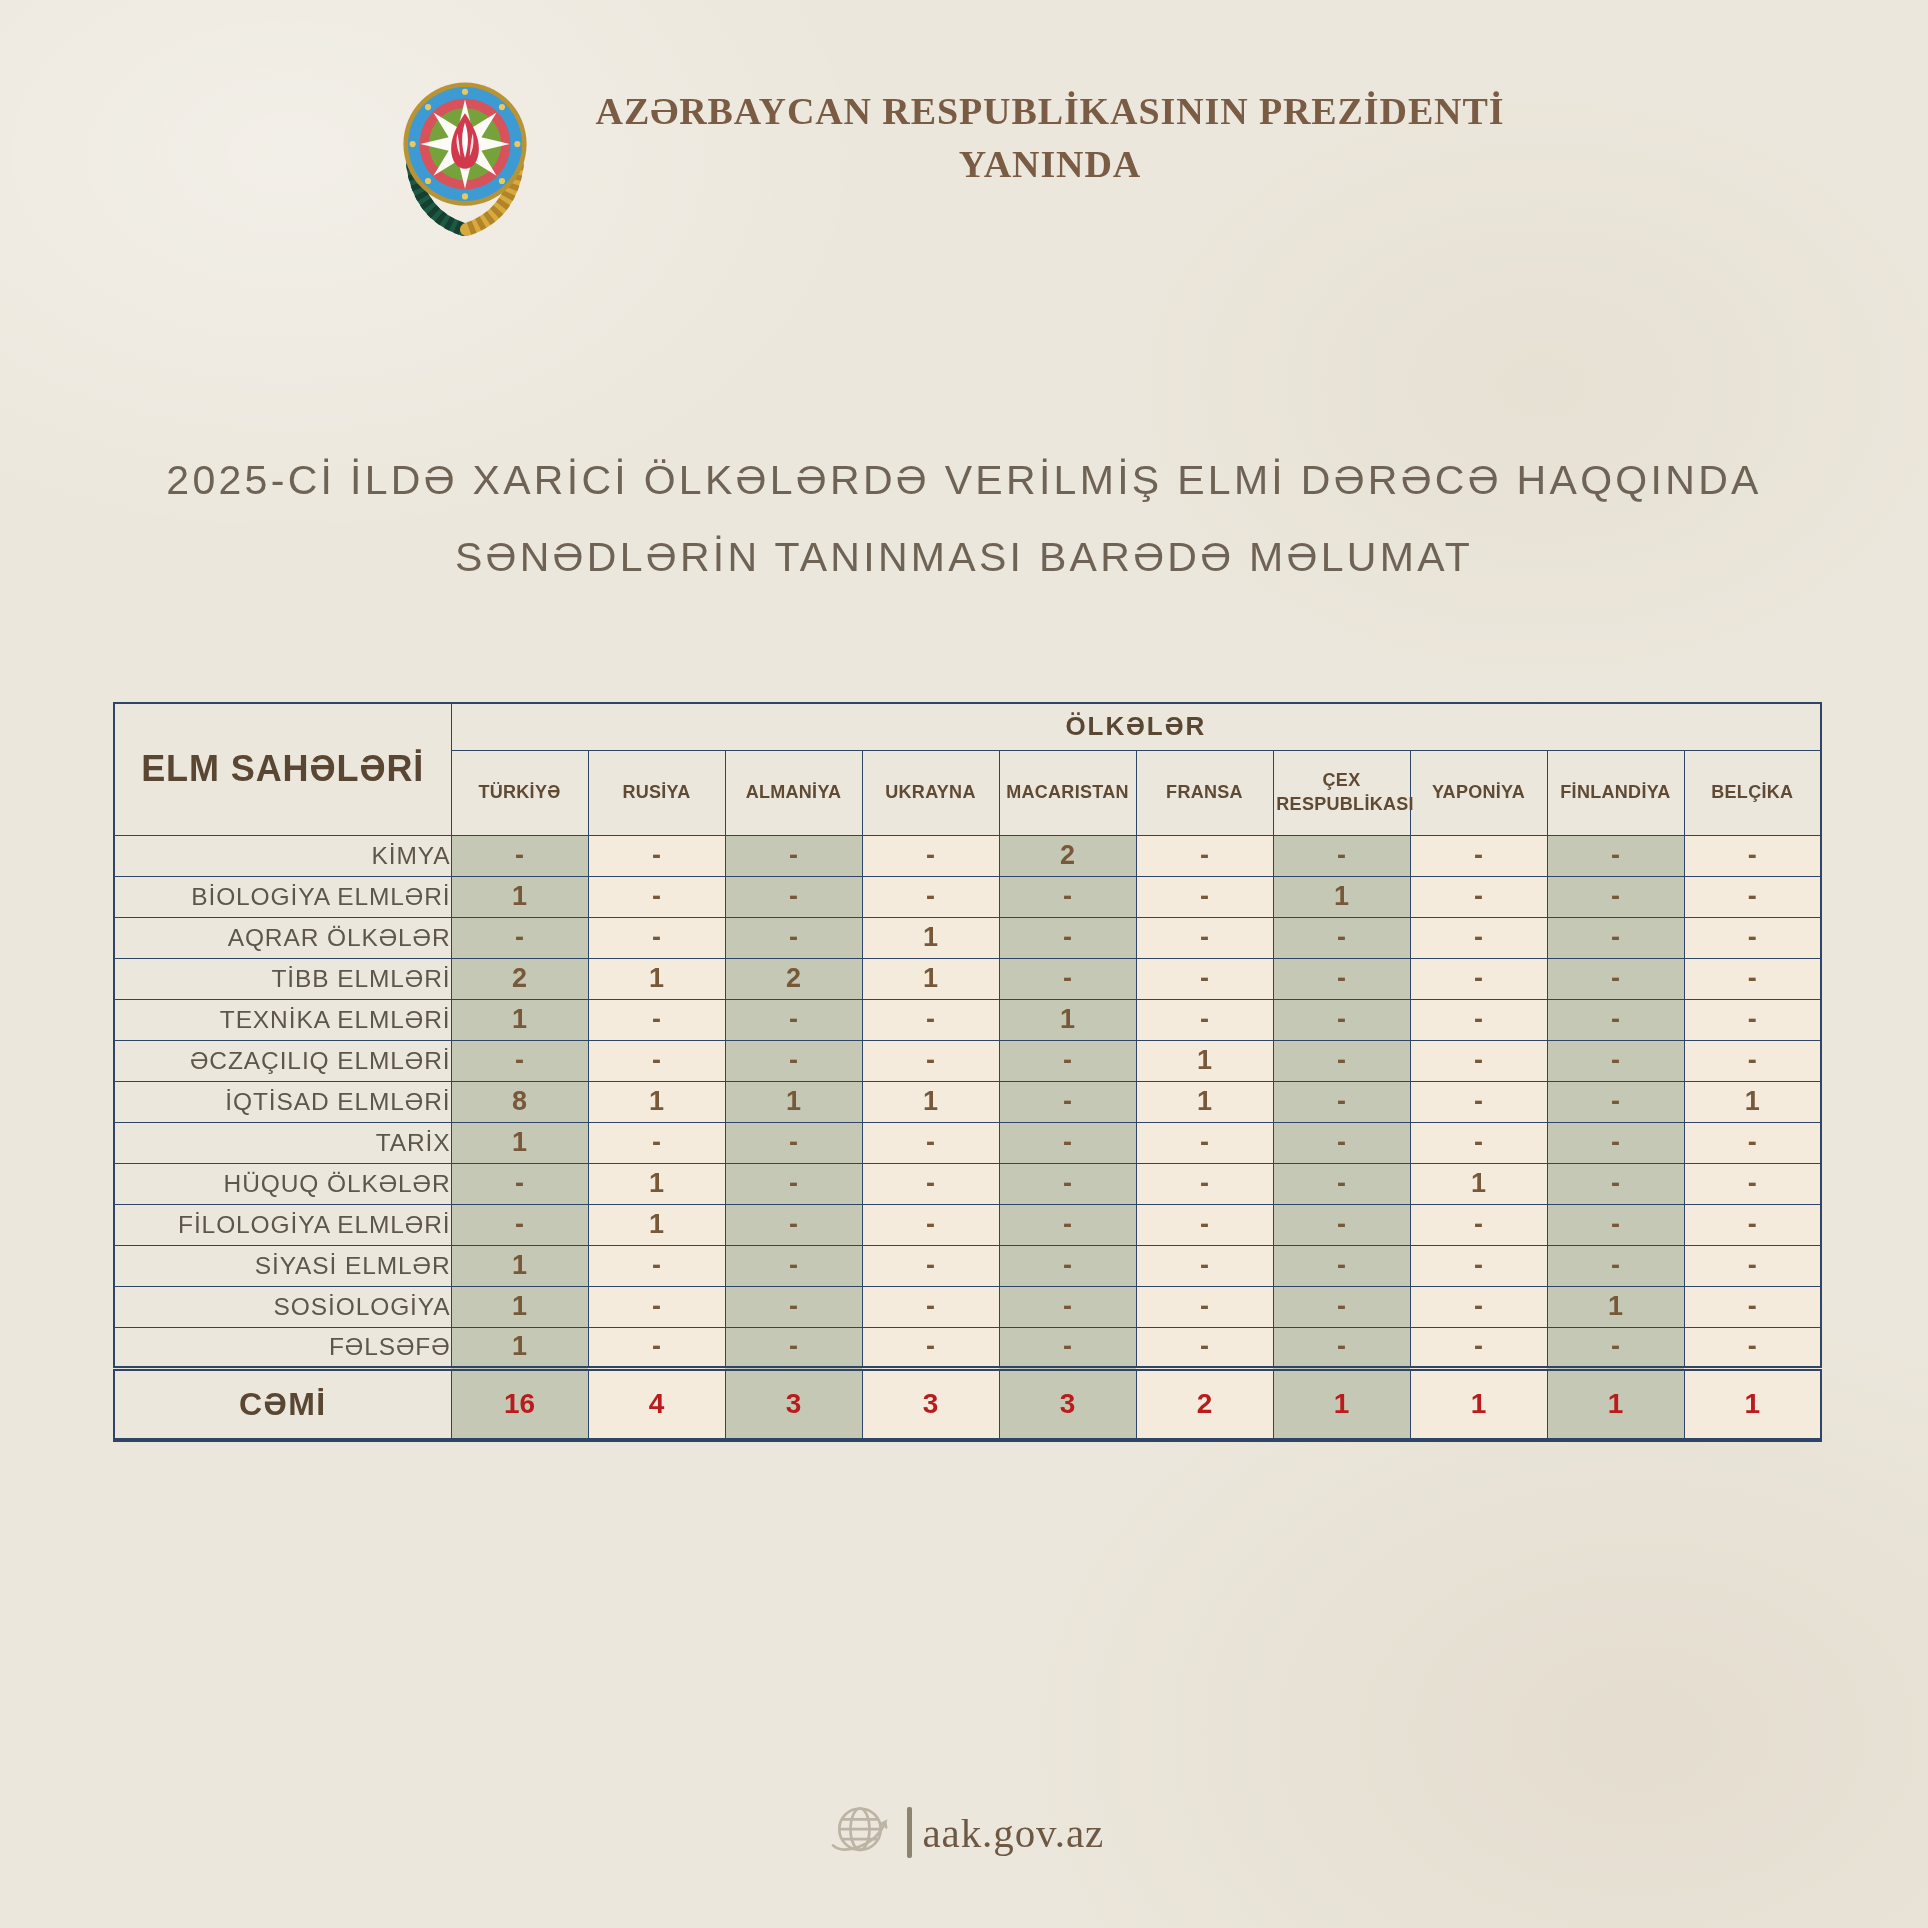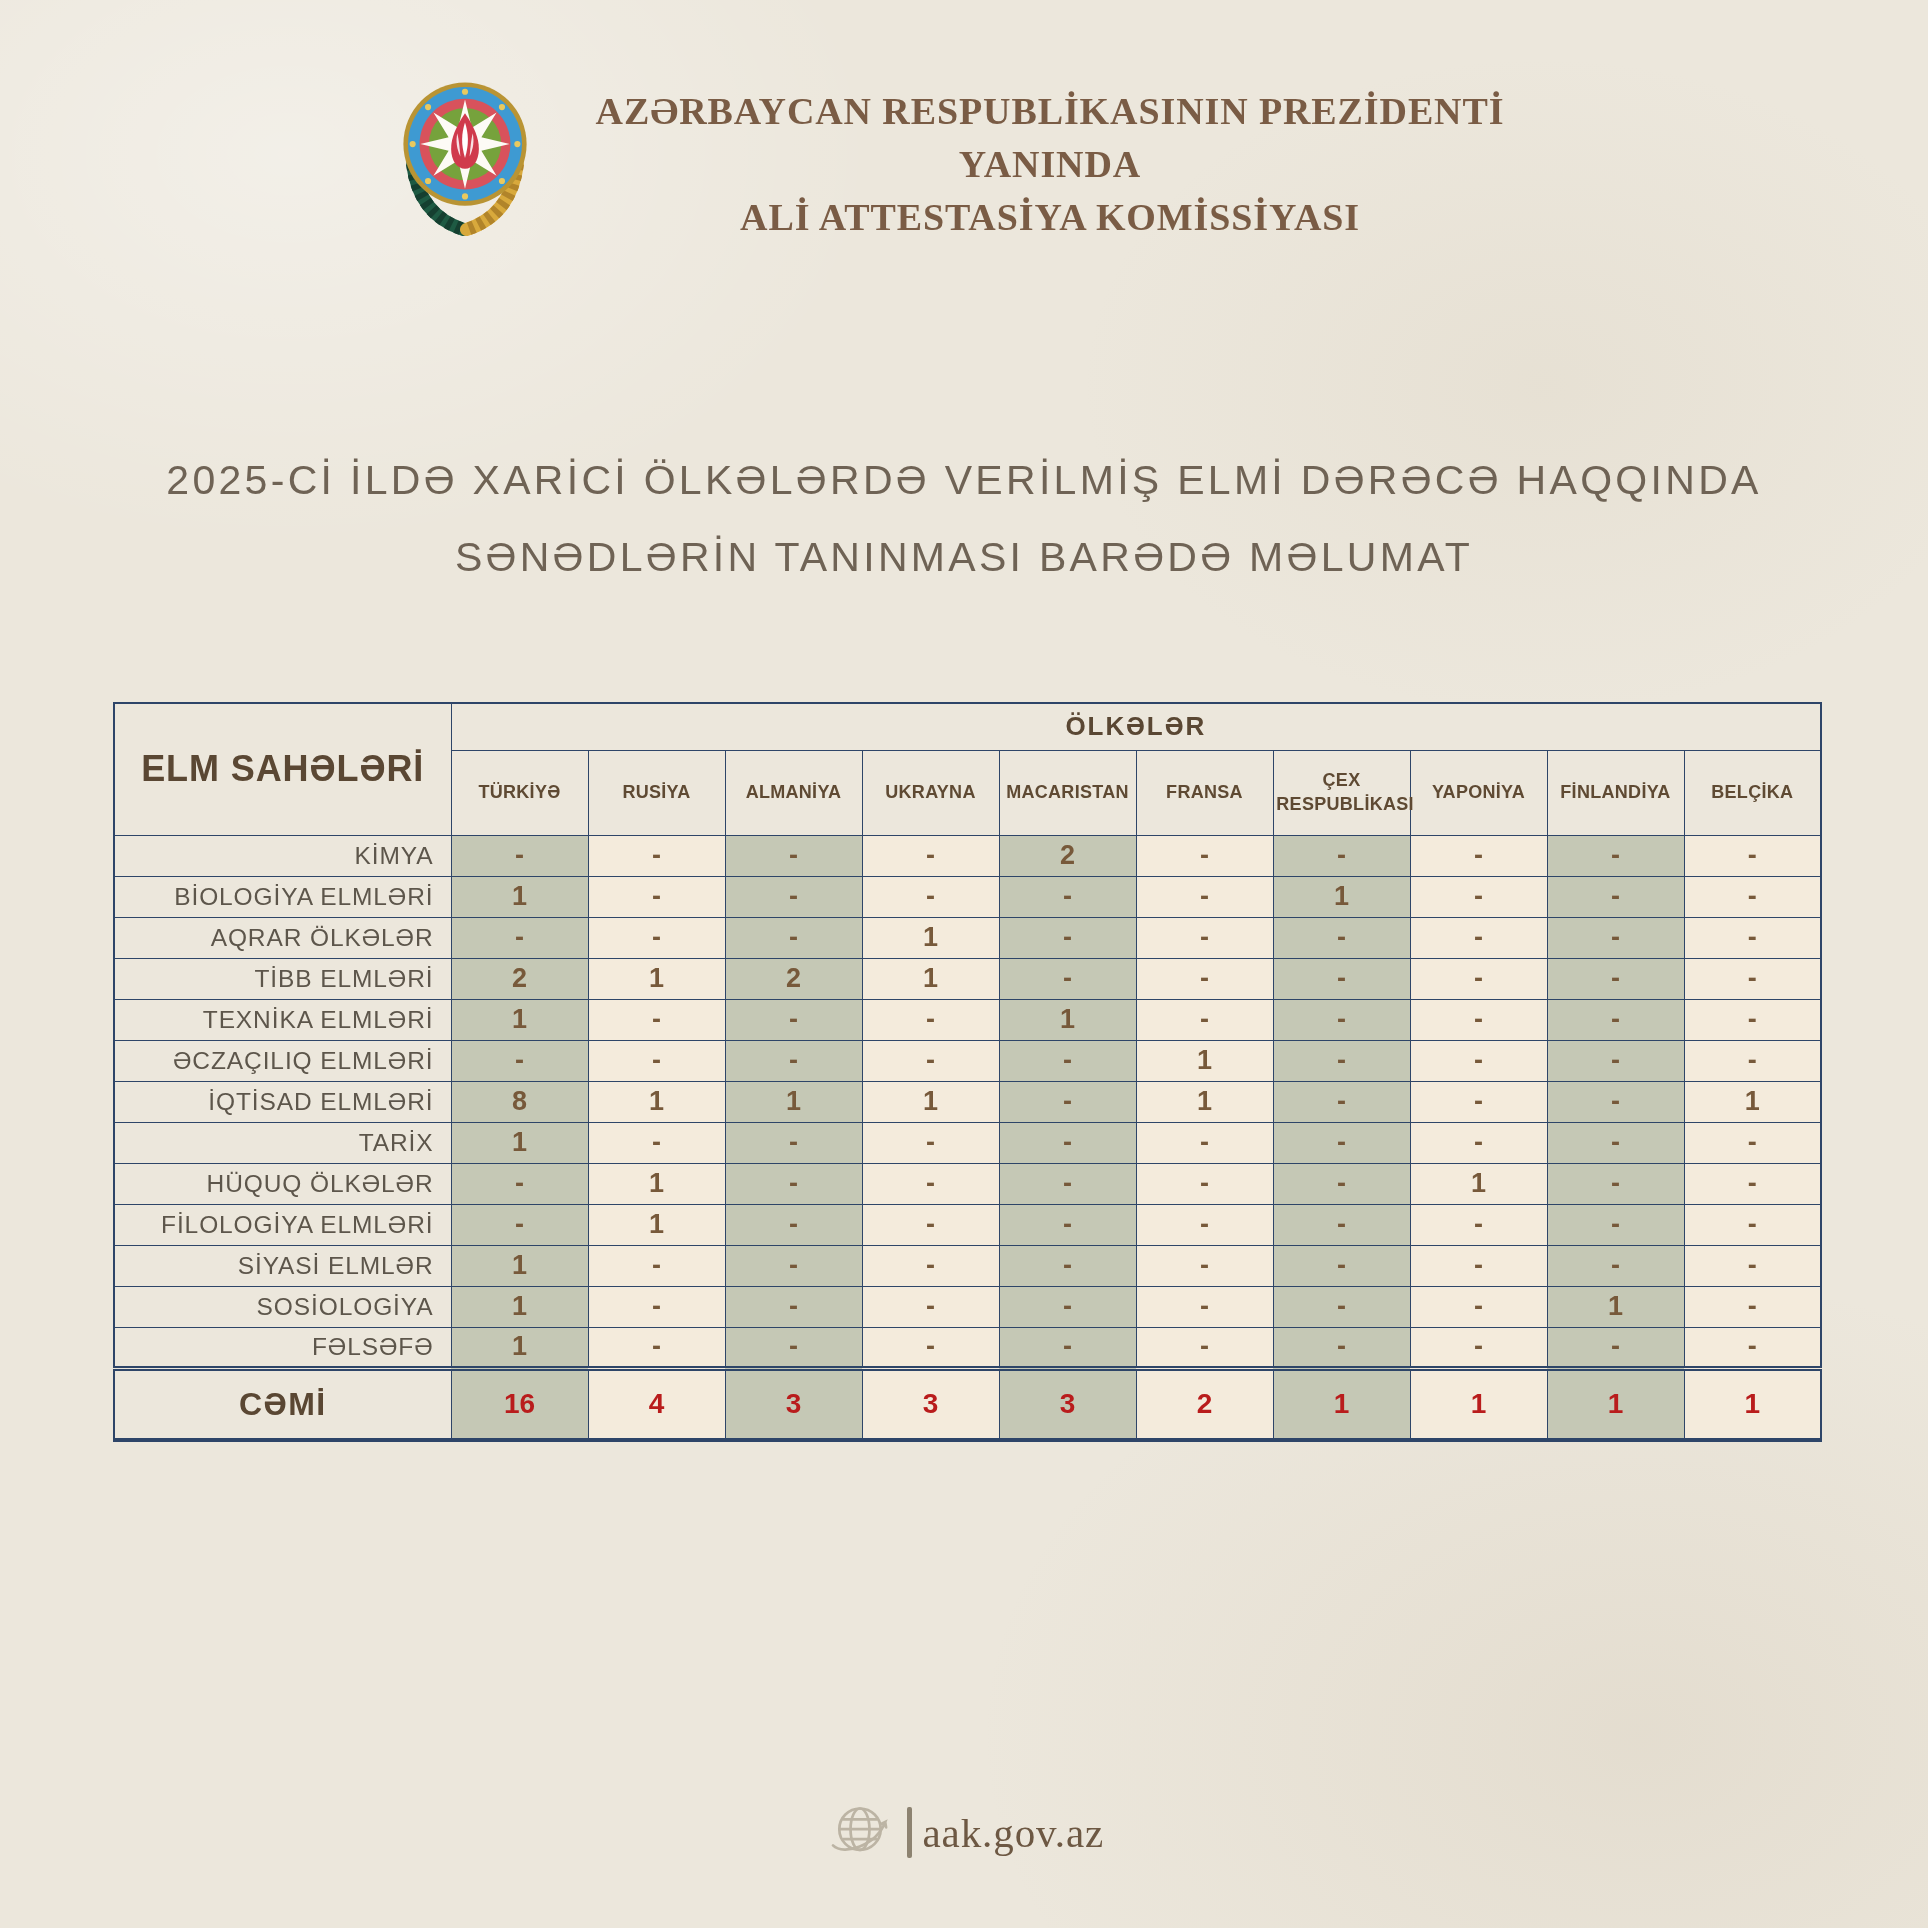--- a/index.html
+++ b/index.html
@@ -42,21 +42,21 @@
   tbody tr{height:41px;}
   tfoot tr{height:72px;margin-left:39px;}
 
   th.corner{font-size:36px;font-weight:bold;color:#5a4733;letter-spacing:0.9px;text-align:center;}
   th.olkeler{font-size:26px;font-weight:bold;color:#5a4733;letter-spacing:1.9px;text-align:center;}
   th.country{
     font-size:18px;font-weight:bold;color:#5f4a33;letter-spacing:0.3px;
     line-height:1.3;text-align:center;padding:0 2.8px;
   }
   tbody th.rowlabel{
-    text-align:right;padding-right:17px;font-weight:normal;
+    text-align:right;font-weight:normal;
     font-size:24.5px;color:#5d564b;letter-spacing:0.9px;
   }
   td{
     text-align:center;font-weight:bold;font-size:27px;color:#77593a;
   }
   td.green{background:#c5c8b5;}
   td.beige{background:#f4ebdc;}
   tfoot th.cemi{font-size:32px;font-weight:bold;color:#5a4733;letter-spacing:1.4px;text-align:center;}
   tfoot td{font-size:28px;color:#b91c1c;}
   tfoot th,tfoot td{border-top:5.6px double #2e4568;border-bottom:4.7px solid #2e4568;}
@@ -101,21 +101,20 @@
     <polygon fill="#fdfbf6" points="100,34 108.8,70.8 141,51 121.3,83.2 158,92 121.3,100.8 141,133 108.8,113.2 100,150 91.2,113.2 59,133 78.7,100.8 42,92 78.7,83.2 59,51 91.2,70.8"></polygon>
 
     <path d="M100 52 C88 70 82 84 82 98 C82 114 90 124 100 124 C110 124 118 114 118 98 C118 84 112 70 100 52 Z" fill="#d03a4c"></path>
     <path d="M100 64 C95.5 78 94.5 92 100 110 C105.5 92 104.5 78 100 64 Z" fill="#ffffff"></path>
     <path d="M90 78 C88 88 89 98 94 108 C93 96 92 86 90 78 Z" fill="#ffffff" opacity=".85"></path>
     <path d="M110 78 C112 88 111 98 106 108 C107 96 108 86 110 78 Z" fill="#ffffff" opacity=".85"></path>
   </svg>
 </div>
 <div class="org-text">
   <div>AZƏRBAYCAN RESPUBLİKASININ PREZİDENTİ YANINDA</div>
-  <div>ALİ ATTESTASİYA KOMİSSİYASI</div>
 </div>
 
 <div class="doc-title">
   <div>2025-Cİ İLDƏ XARİCİ ÖLKƏLƏRDƏ VERİLMİŞ ELMİ DƏRƏCƏ HAQQINDA</div>
   <div>SƏNƏDLƏRİN TANINMASI BARƏDƏ MƏLUMAT</div>
 </div>
 
 <table>
   <colgroup>
     <col style="width:337px">

